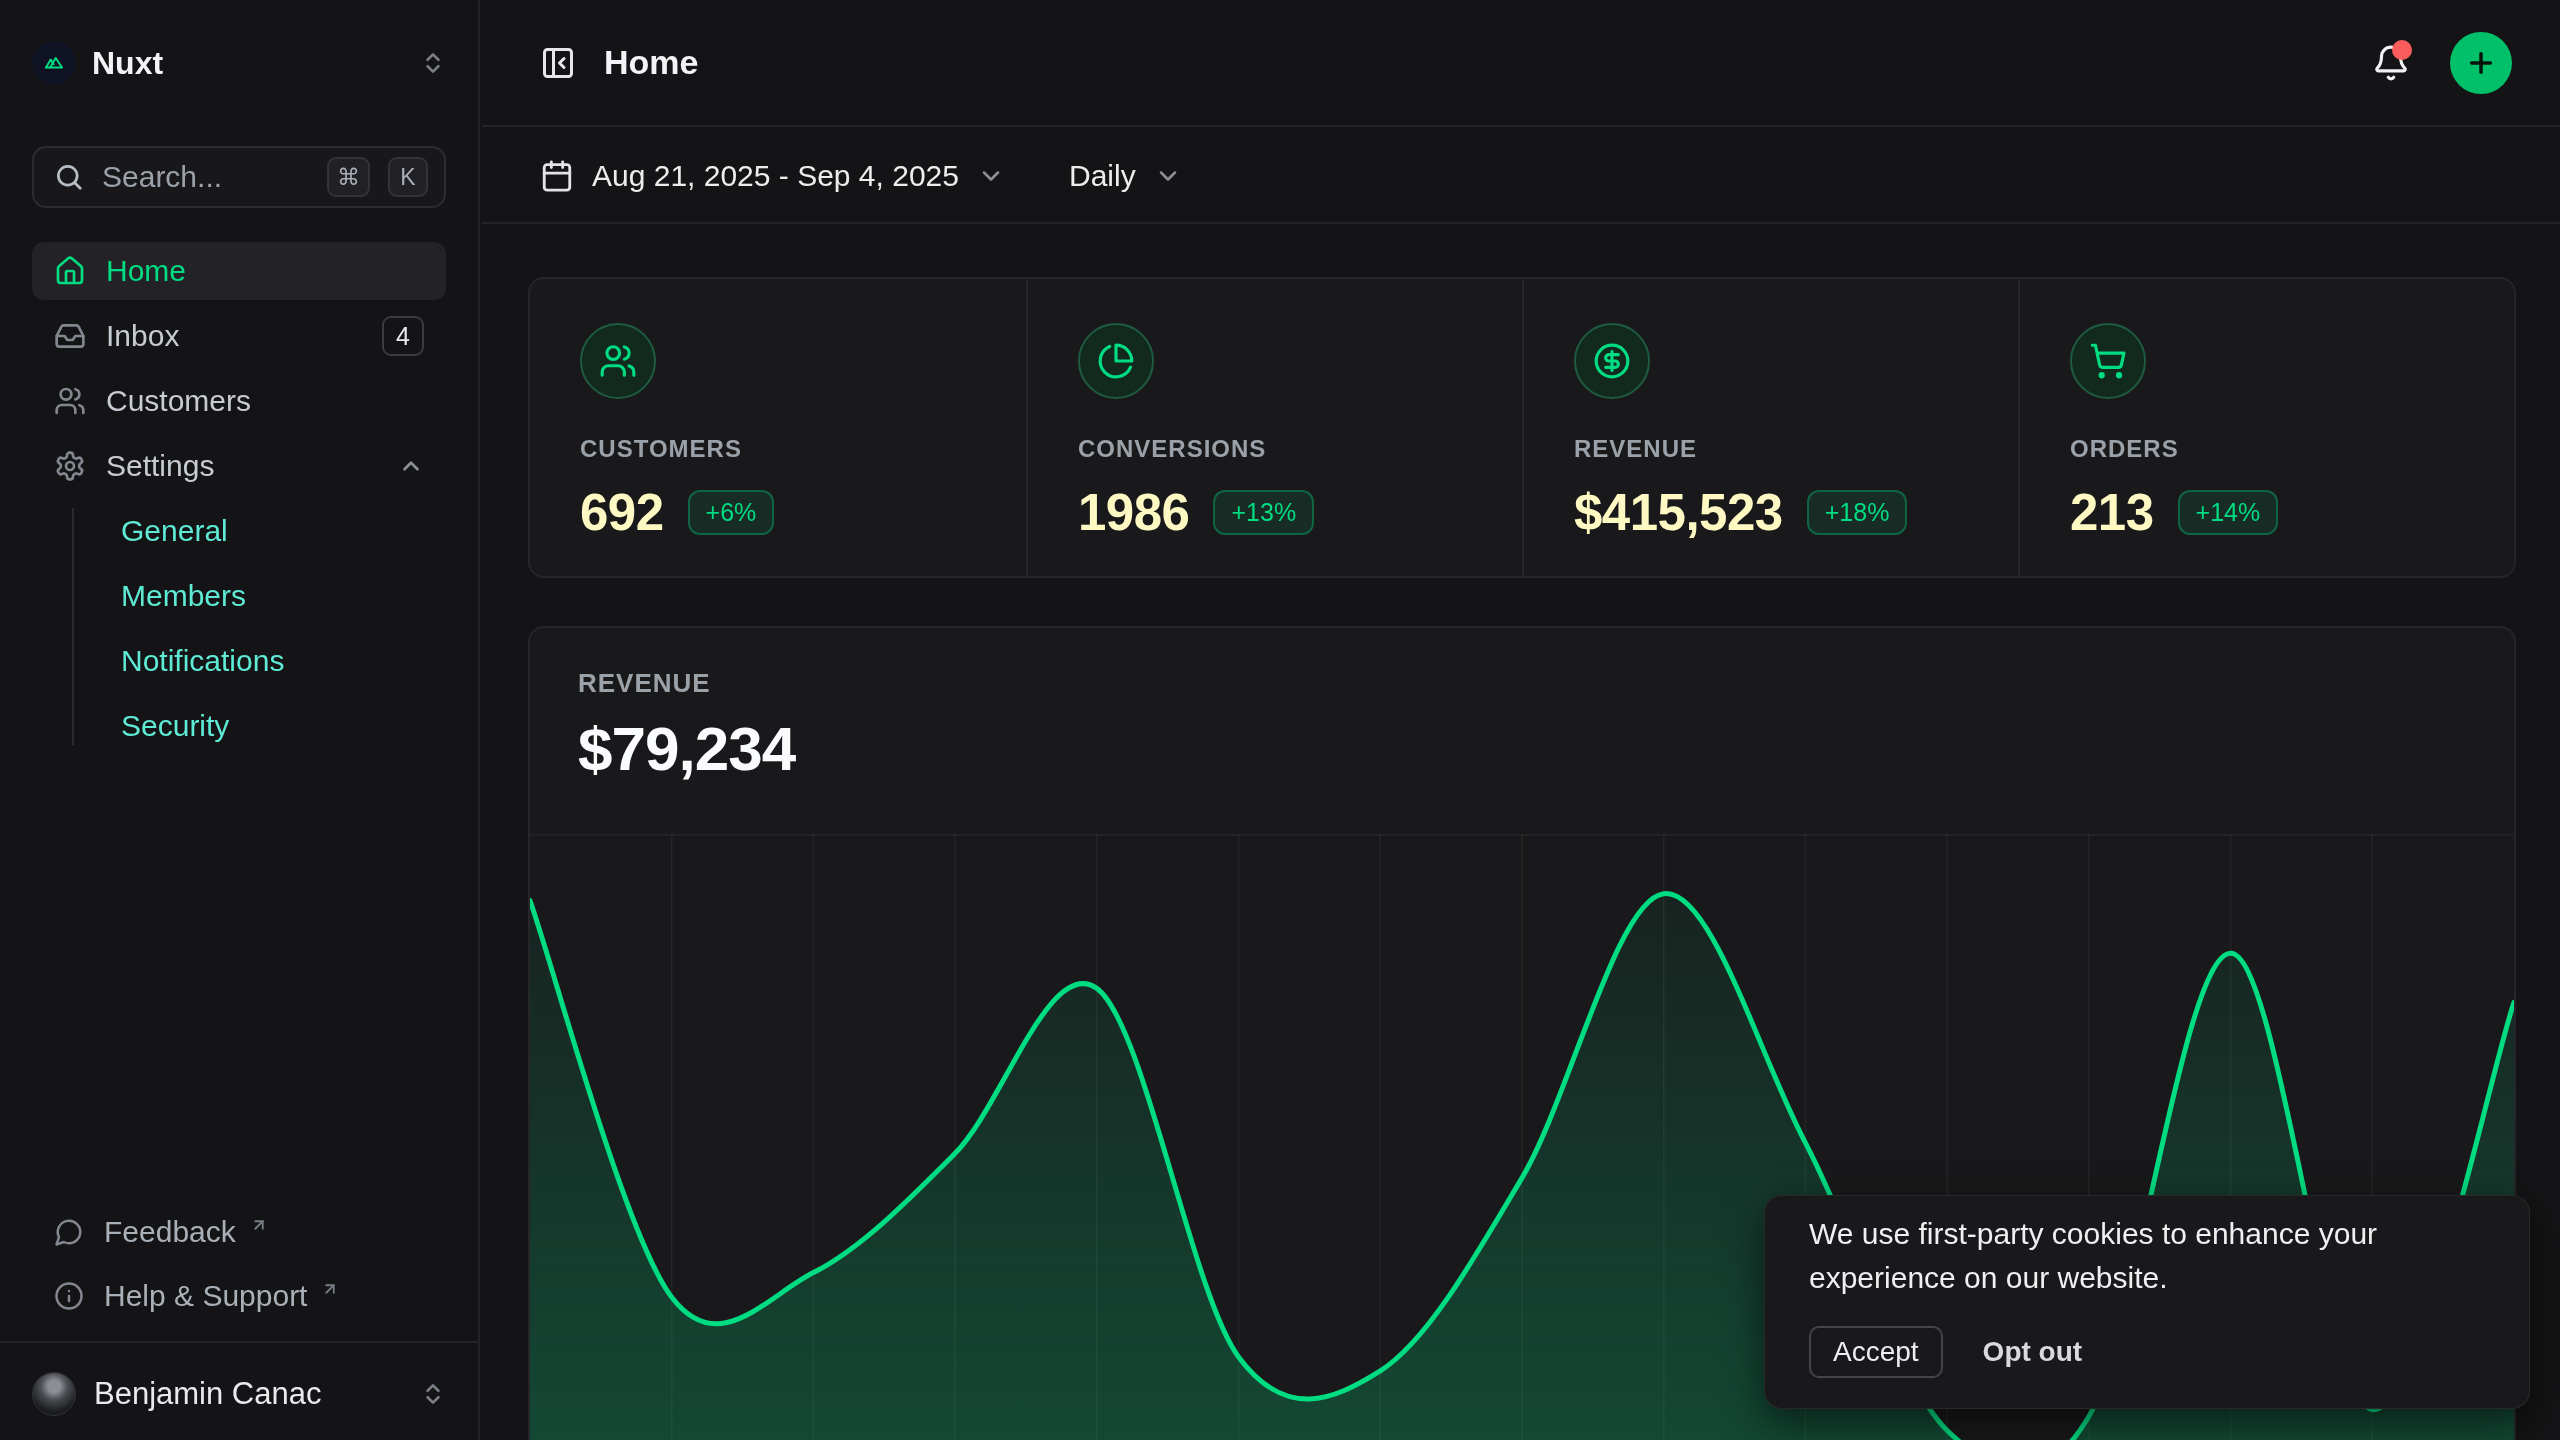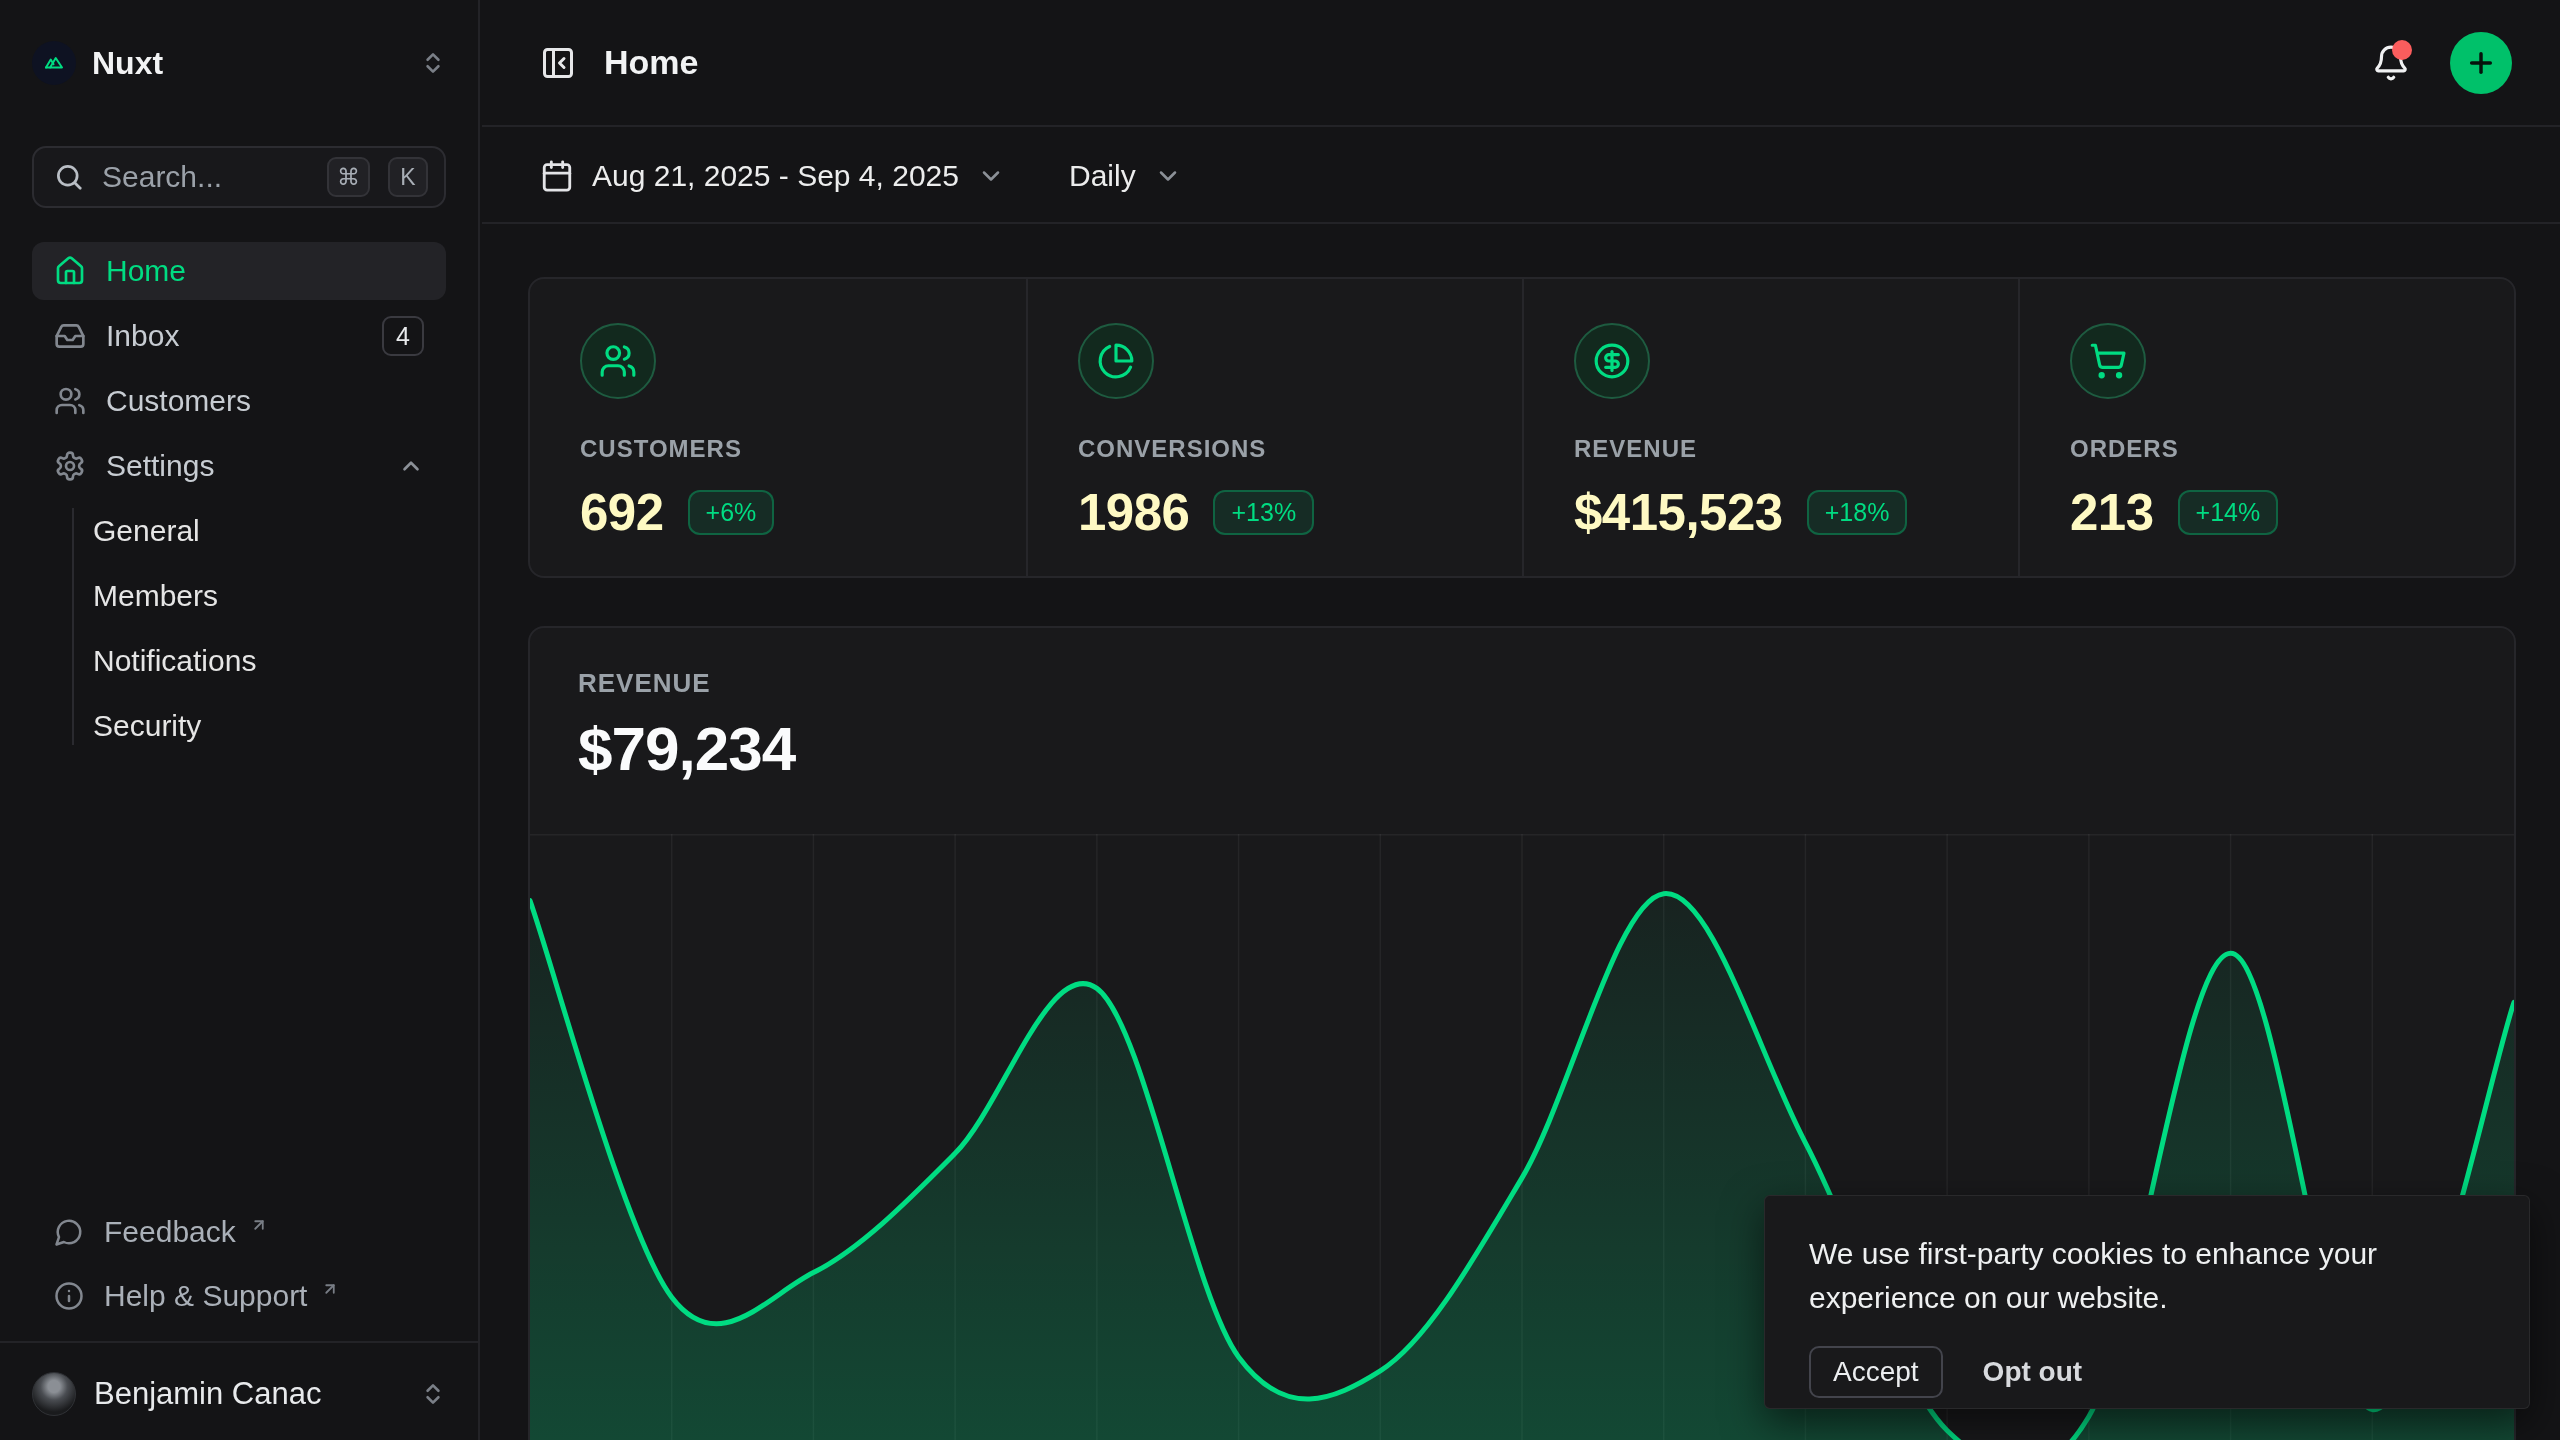--- a/index.html
+++ b/index.html
@@ -38,21 +38,21 @@
   .nav-item .ni-icon { color:#82878f; display:flex; }
   .nav-item.active { background:#232327; color:#00dc82; }
   .nav-item.active .ni-icon { color:#00dc82; }
   .nav-item .grow { flex:1; }
   .count-badge { min-width:42px; height:40px; padding:0 8px; border-radius:9px;
     border:2px solid #3a3a40; color:#e8eaec; font-size:25px;
     display:flex; align-items:center; justify-content:center; }
   .subnav { position:relative; padding-left:40px; }
   .subnav:before { content:""; position:absolute; left:40px; top:6px; bottom:10px;
     width:2px; background:#2a2a2f; }
-  .subnav .nav-item { padding-left:21px; color:#e5e5e5; }
+  .subnav .nav-item { padding-left:49px; color:#5eead4; }
 
   .side-footer { position:absolute; left:32px; right:32px; top:1203px; }
   .side-footer .nav-item { margin-bottom:6px; color:#aab0b8; }
   .ext { color:#787d85; margin-left:-6px; margin-top:-14px; }
   .side-sep { position:absolute; left:0; right:0; top:1341px; height:2px; background:#232327; }
   .user-row { position:absolute; left:32px; right:32px; top:1362px; height:64px;
     display:flex; align-items:center; gap:18px; cursor:pointer; }
   .avatar { width:44px; height:44px; border-radius:50%; flex:none;
     background:radial-gradient(circle at 50% 32%, #8b8f95 0 17%, #4a4d52 38%, #1a1b1d 72%);
     border:1px solid #303236; }
@@ -101,22 +101,22 @@
     text-transform:uppercase; }
   .rev-value { margin-top:14px; font-size:62px; font-weight:700; color:#fafbfc;
     letter-spacing:-1px; }
   .rev-plot { position:absolute; left:0; right:0; top:206px; height:772px; }
   .grid-line { stroke:rgba(255,255,255,0.055); stroke-width:1.5; }
   .chart-line { fill:none; stroke:#00dc82; stroke-width:5; stroke-linecap:round; stroke-linejoin:round; }
 
   
   .cookie {
     position:absolute; left:1764px; top:1195px; width:766px; height:214px;
-    background:#19191b; border:1px solid rgba(255,255,255,0.07); border-radius:6px;
-    box-shadow:0 14px 40px rgba(0,0,0,0.55); padding:36px 44px; z-index:10; }
+    background:#19191b; border:1px solid rgba(255,255,255,0.07); border-radius:18px;
+    box-shadow:0 14px 40px rgba(0,0,0,0.55); padding:16px 44px; z-index:10; }
   .cookie-msg { font-size:30px; line-height:44px; color:#eef0f1; }
   .cookie-actions { margin-top:26px; display:flex; align-items:center; gap:40px; }
   .btn-accept { border:2px solid #43444c; border-radius:10px; padding:8px 22px;
     font-size:28px; font-weight:500; color:#eceef0; background:transparent; cursor:pointer;
     font-family:"Liberation Sans", sans-serif; }
   .btn-optout { background:none; border:none; font-size:28px; font-weight:700;
     color:#d8dade; cursor:pointer; font-family:"Liberation Sans", sans-serif; }
 </style>
 </head>
 <body>

